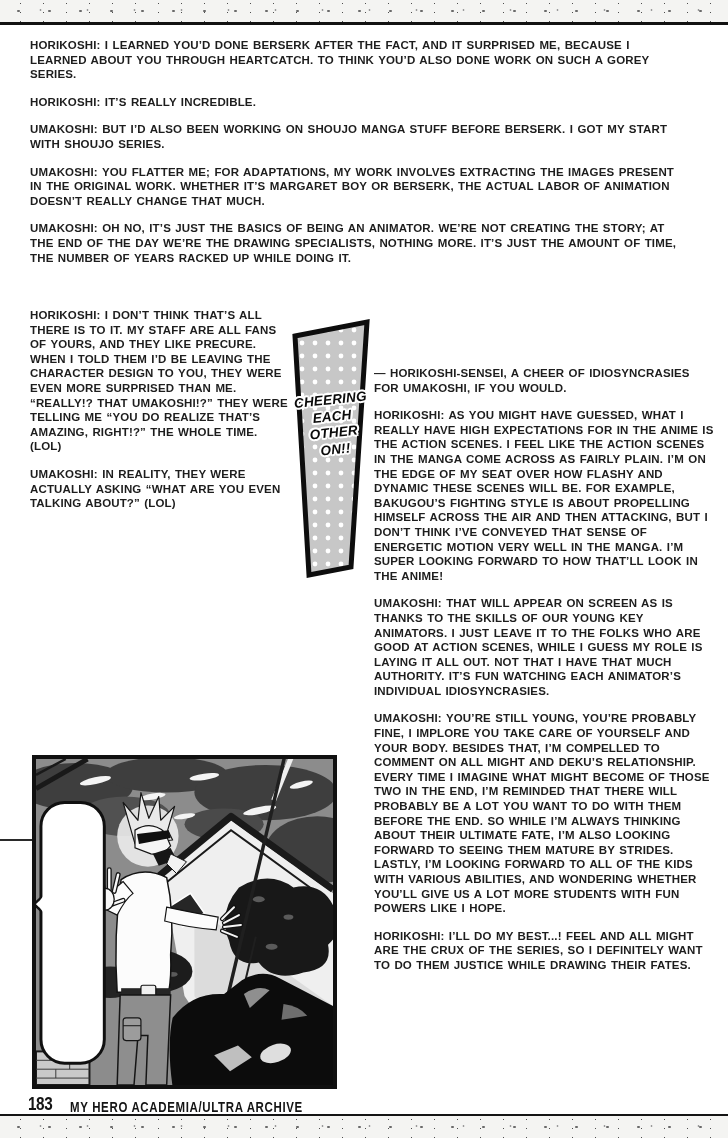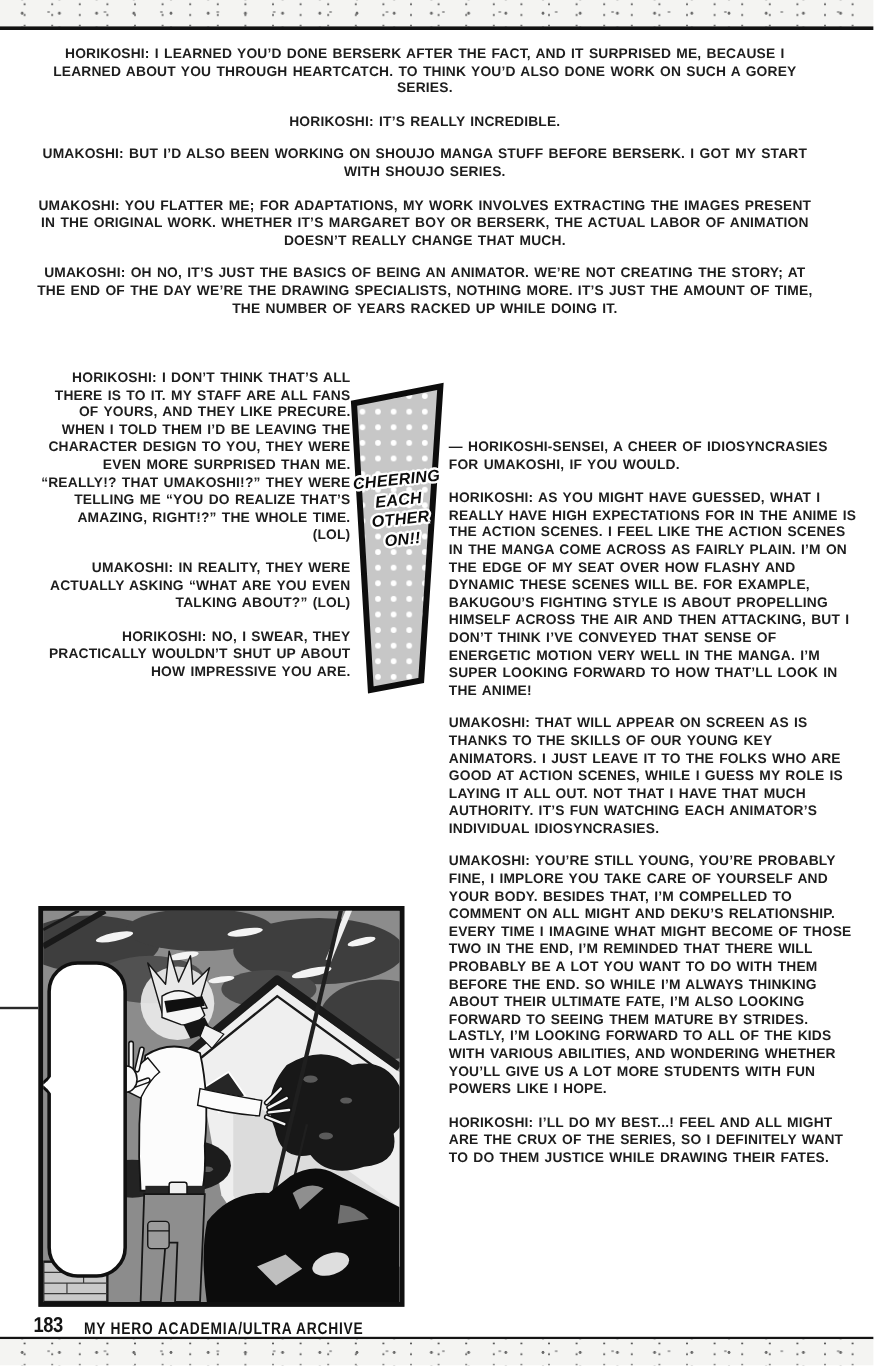--- a/index.html
+++ b/index.html
@@ -17,22 +17,22 @@
     background-size:31px 12px,47px 16px,23px 9px;
     background-position:3px 5px,17px 2px,9px 8px;
   }
   #noise-top{position:absolute;left:0;top:0;width:728px;height:22px;}
   #rule-top{position:absolute;left:0;top:22px;width:728px;height:2.5px;background:#121212;}
   .comic{
     font-weight:700;color:#1d1d1d;font-size:11.5px;line-height:14.6px;
     letter-spacing:.15px;word-spacing:1px;
   }
   .comic p{margin:0 0 13px 0;}
-  #top-text{position:absolute;left:30px;top:38px;width:648px;text-align:center;}
-  #left-col{position:absolute;left:30px;top:308px;width:262px;text-align:right;}
+  #top-text{position:absolute;left:30px;top:38px;width:648px;}
+  #left-col{position:absolute;left:30px;top:308px;width:262px;}
   #right-col{position:absolute;left:374px;top:366px;width:342px;}
   
   #banner{position:absolute;left:285px;top:313px;width:96px;height:272px;}
   #banner-text{
     position:absolute;left:292px;top:392px;width:82px;
     transform:rotate(-6deg);
     text-align:center;font-style:italic;font-weight:800;
     font-size:13.5px;line-height:16.5px;color:#0b0b0b;letter-spacing:.2px;
     text-shadow:-2px 0 0 #fff,2px 0 0 #fff,0 -2px 0 #fff,0 2px 0 #fff,
       -1.5px -1.5px 0 #fff,1.5px -1.5px 0 #fff,-1.5px 1.5px 0 #fff,1.5px 1.5px 0 #fff;
@@ -65,21 +65,20 @@
   <p>HORIKOSHI: I LEARNED YOU’D DONE BERSERK AFTER THE FACT, AND IT SURPRISED ME, BECAUSE I LEARNED ABOUT YOU THROUGH HEARTCATCH. TO THINK YOU’D ALSO DONE WORK ON SUCH A GOREY SERIES.</p>
   <p>HORIKOSHI: IT’S REALLY INCREDIBLE.</p>
   <p>UMAKOSHI: BUT I’D ALSO BEEN WORKING ON SHOUJO MANGA STUFF BEFORE BERSERK. I GOT MY START WITH SHOUJO SERIES.</p>
   <p>UMAKOSHI: YOU FLATTER ME; FOR ADAPTATIONS, MY WORK INVOLVES EXTRACTING THE IMAGES PRESENT IN THE ORIGINAL WORK. WHETHER IT’S MARGARET BOY OR BERSERK, THE ACTUAL LABOR OF ANIMATION DOESN’T REALLY CHANGE THAT MUCH.</p>
   <p>UMAKOSHI: OH NO, IT’S JUST THE BASICS OF BEING AN ANIMATOR. WE’RE NOT CREATING THE STORY; AT THE END OF THE DAY WE’RE THE DRAWING SPECIALISTS, NOTHING MORE. IT’S JUST THE AMOUNT OF TIME, THE NUMBER OF YEARS RACKED UP WHILE DOING IT.</p>
 </div>
 
 <div id="left-col" class="comic">
   <p>HORIKOSHI: I DON’T THINK THAT’S ALL THERE IS TO IT. MY STAFF ARE ALL FANS OF YOURS, AND THEY LIKE PRECURE. WHEN I TOLD THEM I’D BE LEAVING THE CHARACTER DESIGN TO YOU, THEY WERE EVEN MORE SURPRISED THAN ME. “REALLY!? THAT UMAKOSHI!?” THEY WERE TELLING ME “YOU DO REALIZE THAT’S AMAZING, RIGHT!?” THE WHOLE TIME. (LOL)</p>
   <p>UMAKOSHI: IN REALITY, THEY WERE ACTUALLY ASKING “WHAT ARE YOU EVEN TALKING ABOUT?” (LOL)</p>
-  <p>HORIKOSHI: NO, I SWEAR, THEY PRACTICALLY WOULDN’T SHUT UP ABOUT HOW IMPRESSIVE YOU ARE.</p>
 </div>
 
 <svg id="banner" viewBox="0 0 96 272">
   <defs>
     <pattern id="dots" width="13" height="13" patternUnits="userSpaceOnUse">
       <rect width="13" height="13" fill="#c7c7c7"></rect>
       <circle cx="4" cy="4" r="2.4" fill="#ffffff"></circle>
     </pattern>
   </defs>
   <polygon points="10,23 82,9 66,254 24,262" fill="url(#dots)" stroke="#0d0d0d" stroke-width="5" stroke-linejoin="miter"></polygon>

